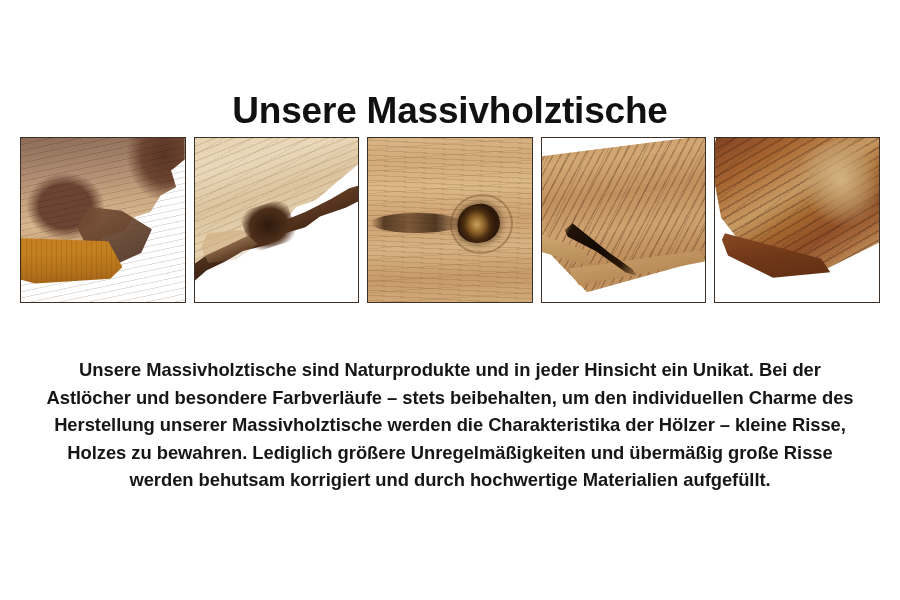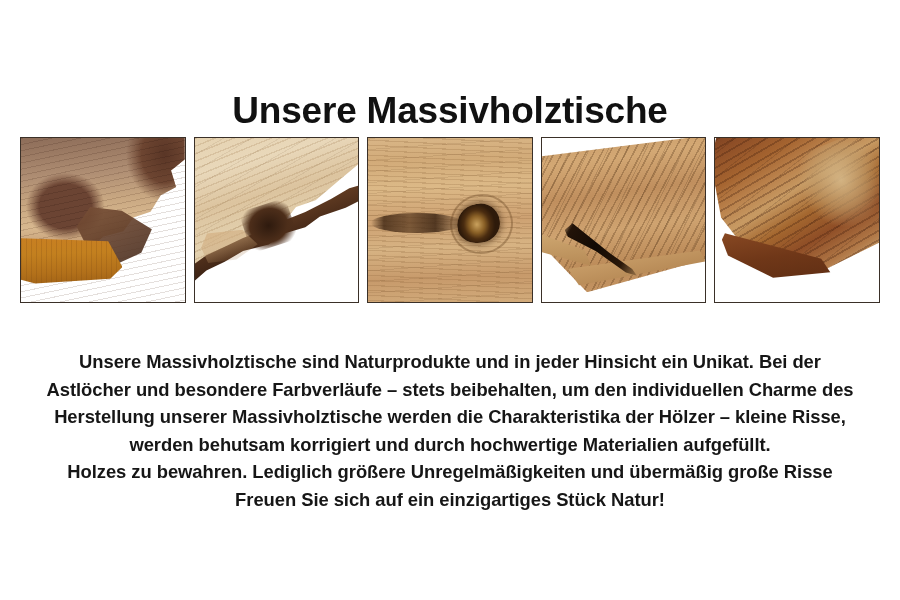--- a/index.html
+++ b/index.html
@@ -356,21 +356,21 @@
     left: 28px;
     width: 844px;
     text-align: center;
     font-size: 18.4px;
     font-weight: 700;
     line-height: 27.6px;
     color: #161616;
     letter-spacing: -0.05px;
   }
   .body-copy p {
-    margin: 0;
+    margin: 8px;
   }
   .body-copy .para-lines span {
     display: block;
   }
 </style>
 </head>
 <body>
 
 <div class="page">
 
@@ -435,19 +435,18 @@
 
     </div>
 
   </div>
 
   <div class="body-copy">
     <p class="para-lines">
       <span>Unsere Massivholztische sind Naturprodukte und in jeder Hinsicht ein Unikat. Bei der</span>
       <span>Astlöcher und besondere Farbverläufe – stets beibehalten, um den individuellen Charme des</span>
       <span>Herstellung unserer Massivholztische werden die Charakteristika der Hölzer – kleine Risse,</span>
+      <span>Holzes zu bewahren. Lediglich größere Unregelmäßigkeiten und übermäßig große Risse</span>
       <span>werden behutsam korrigiert und durch hochwertige Materialien aufgefüllt.</span>
-      <span>Holzes zu bewahren. Lediglich größere Unregelmäßigkeiten und übermäßig große Risse</span>
-      <span>Freuen Sie sich auf ein einzigartiges Stück Natur!</span>
     </p>
   </div>
 
 </div>
 
 </body></html>

